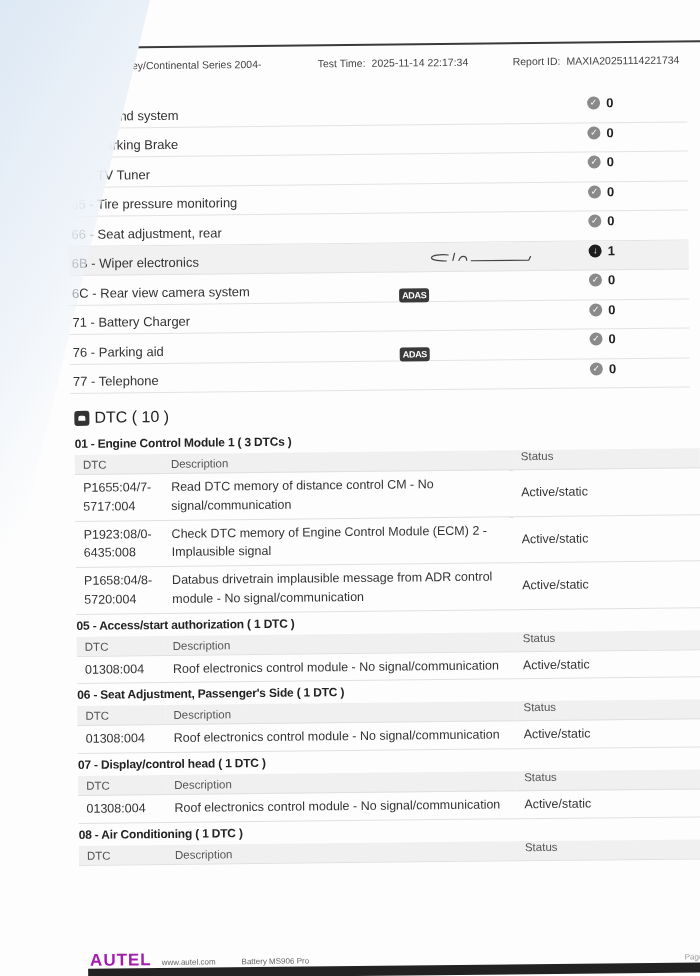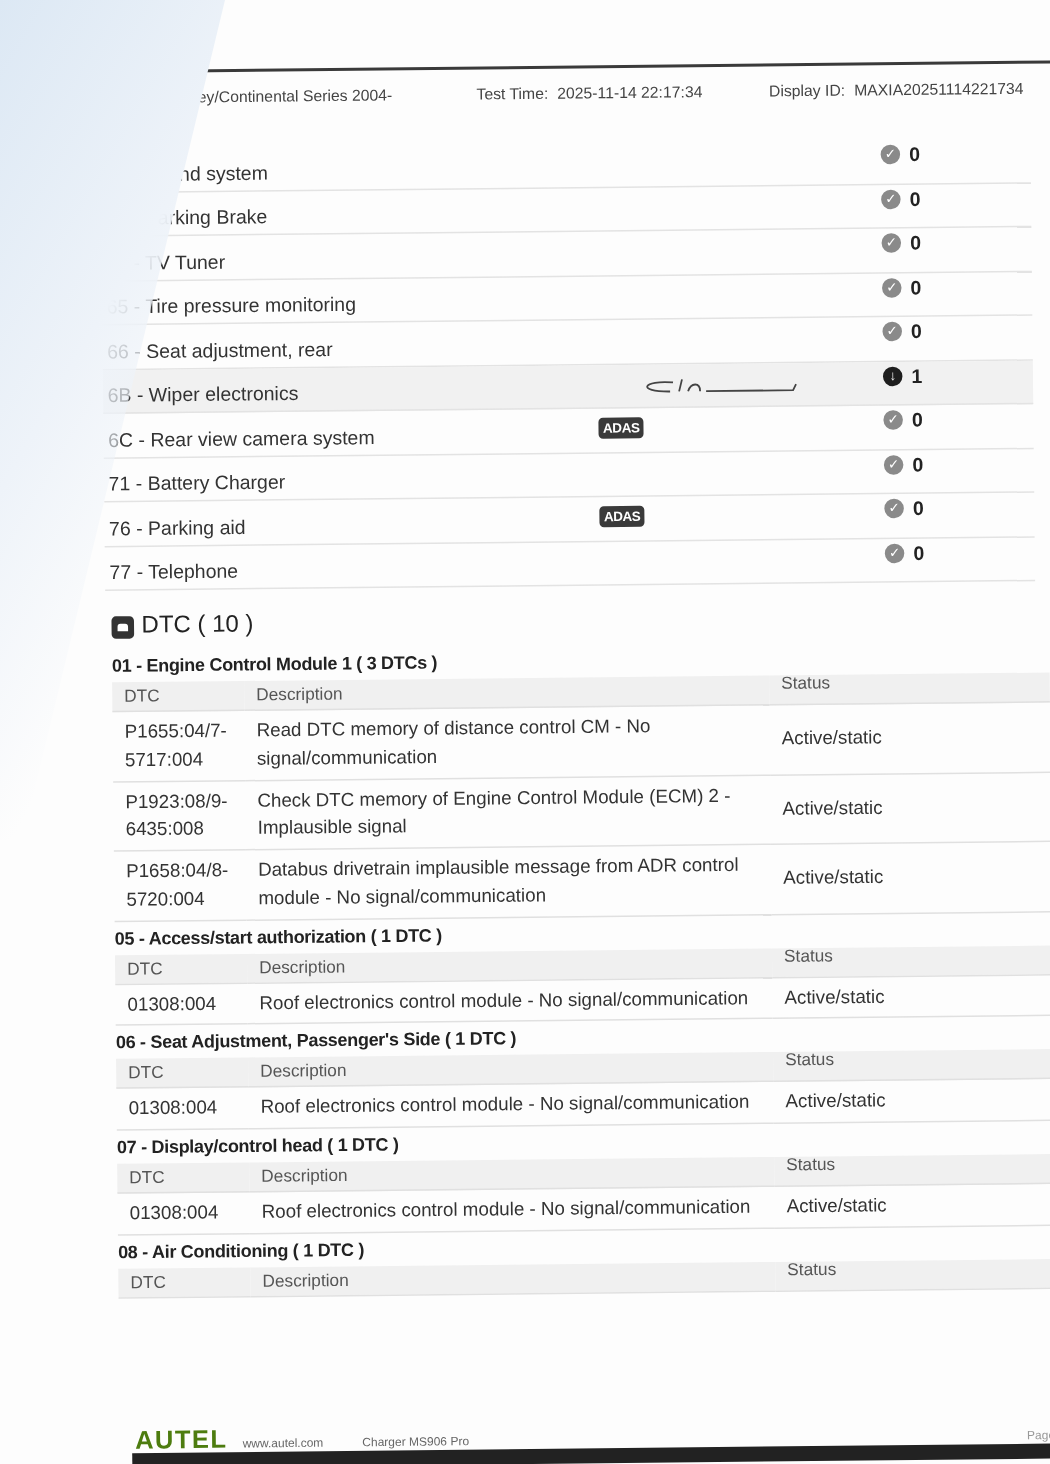--- a/index.html
+++ b/index.html
@@ -31,21 +31,21 @@
 
   
   .system-list { position: absolute; left: 66px; top: 96px; width: 620px; }
   .sys-row {
     position: relative; height: 29.5px; border-bottom: 1px solid #e3e3e3;
     display: flex; align-items: flex-end; padding-bottom: 4px;
   }
   .sys-row.shaded { background: #f1f1f1; }
   .sys-name { font-size: 13px; color: #333; width: 330px; padding-left: 3px; }
   .adas-badge {
-    position: absolute; left: 330px; top: 6px;
+    position: absolute; left: 330px; top: 16px;
     background: #3a3a3a; color: #fff; font-size: 9px; font-weight: bold;
     padding: 2px 3px; border-radius: 3px; letter-spacing: -0.3px;
   }
   .annotation {
     position: absolute; left: 350px; top: 6px; width: 120px; height: 16px;
   }
   .sys-status {
     position: absolute; left: 520px; top: 2px; display: flex; align-items: center; gap: 6px;
     font-size: 13px; font-weight: bold; color: #222;
   }
@@ -74,39 +74,39 @@
   .dtc-table td {
     font-size: 12.5px; color: #333; padding: 4px 8px; vertical-align: middle; border-bottom: 1px solid #e0e0e0; line-height: 1.5;
   }
   .dtc-table col.c1 { width: 88px; }
   .dtc-table col.c2 { width: 350px; }
   .dtc-table col.c3 { width: 187px; }
   .module { margin-bottom: 2px; }
 
   
   .footer { position: absolute; left: 80px; top: 948px; width: 620px; display: flex; align-items: baseline; font-size: 8px; color: #666; }
-  .brand { font-size: 17px; font-weight: bold; color: #4d7c0f; letter-spacing: 1px; margin-right: 10px; }
+  .brand { font-size: 17px; font-weight: bold; color: #a21caf; letter-spacing: 1px; margin-right: 10px; }
   .footer .url { margin-right: 26px; }
   .footer .page { margin-left: auto; color: #999; }
   .footer-bar { position: absolute; left: 78px; top: 966px; width: 622px; height: 10px; background: #222; }
 </style>
 </head>
 <body>
 
 <div class="page-curl"></div>
 
 <div class="sheet">
 
   <div class="report-header">
     <span class="vehicle">3)/Bentley/Continental Series 2004-</span>
     <span class="test-time">
       <span class="lbl">Test Time:</span><span>2025-11-14 22:17:34</span>
     </span>
     <span class="report-id">
-      <span class="lbl">Display ID:</span><span>MAXIA20251114221734</span>
+      <span class="lbl">Report ID:</span><span>MAXIA20251114221734</span>
     </span>
   </div>
 
   <div class="system-list" id="system-list">
       <div class="sys-row">
         <span class="sys-name">47 - Sound system</span>
         <span class="sys-status">
           <span class="chk">✓</span>
           <span>0</span>
         </span>
@@ -200,21 +200,21 @@
                 <th>DTC</th>
                 <th>Description</th>
                 <th class="st">Status</th>
               </tr>
               <tr>
                 <td>P1655:04/7-5717:004</td>
                 <td>Read DTC memory of distance control CM - No signal/communication</td>
                 <td>Active/static</td>
               </tr>
               <tr>
-                <td>P1923:08/9-6435:008</td>
+                <td>P1923:08/0-6435:008</td>
                 <td>Check DTC memory of Engine Control Module (ECM) 2 - Implausible signal</td>
                 <td>Active/static</td>
               </tr>
               <tr>
                 <td>P1658:04/8-5720:004</td>
                 <td>Databus drivetrain implausible message from ADR control module - No signal/communication</td>
                 <td>Active/static</td>
               </tr>
             </tbody>
           </table>
@@ -301,17 +301,17 @@
               </tr>
             </tbody>
           </table>
         </div>
       </div>
   </div>
 
   <div class="footer">
     <span class="brand">AUTEL</span>
     <span class="url">www.autel.com</span>
-    <span>Charger MS906 Pro</span>
+    <span>Battery MS906 Pro</span>
     <span class="page">Page 2</span>
   </div>
   <div class="footer-bar"></div>
 </div>
 
 </body></html>

